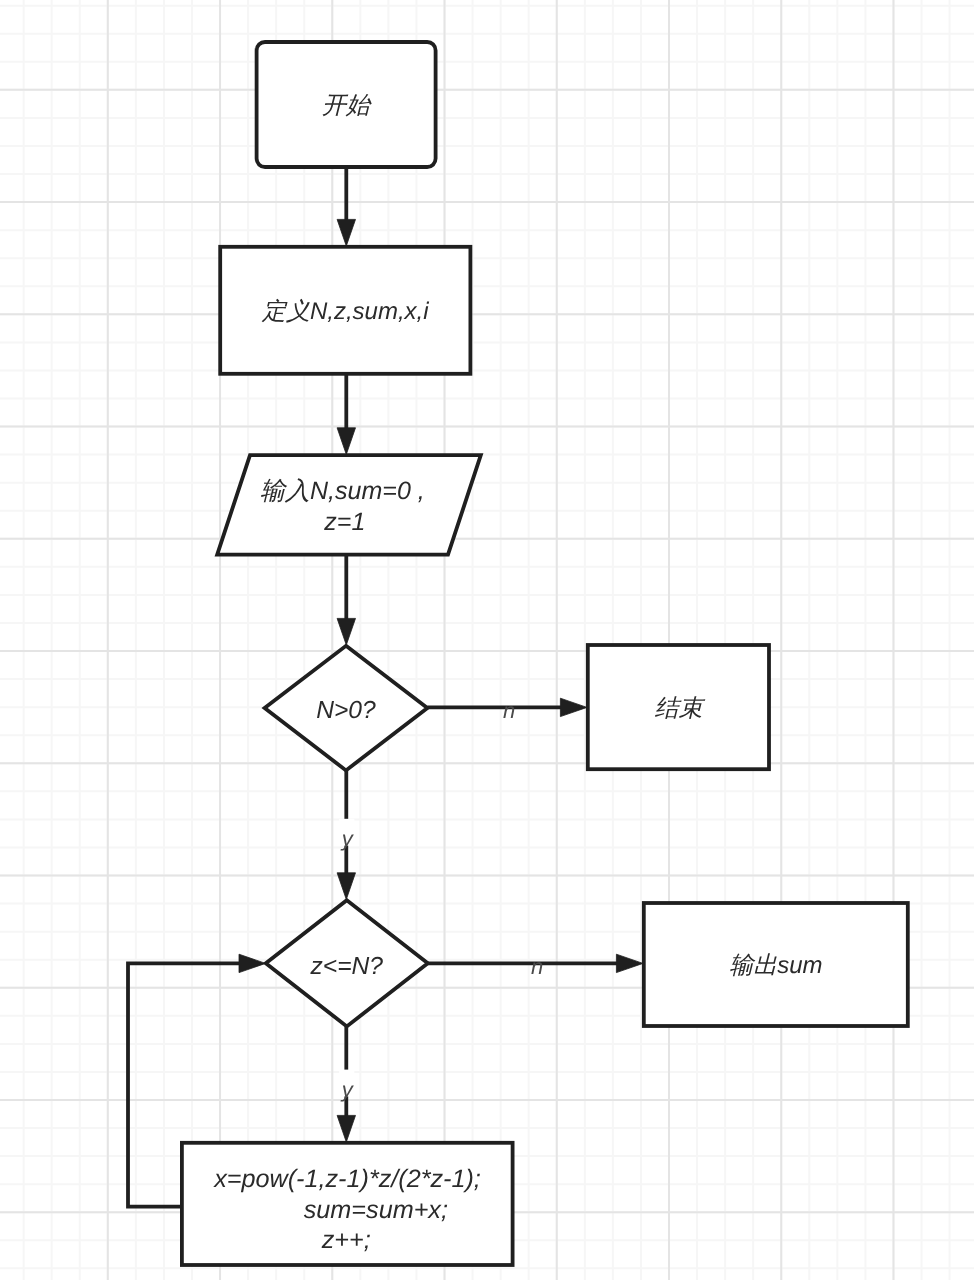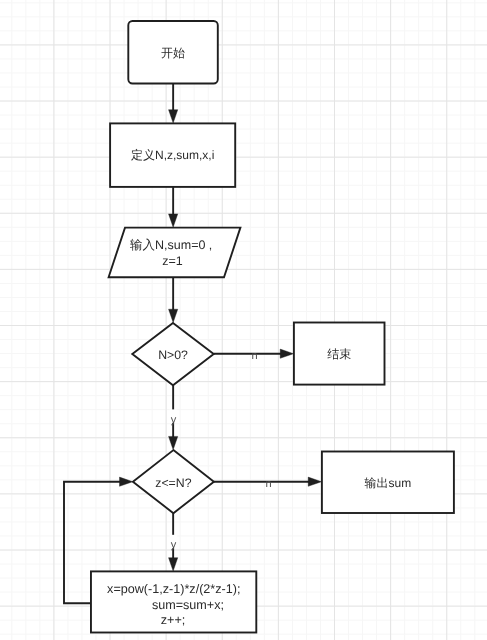--- a/index.html
+++ b/index.html
@@ -3,21 +3,21 @@
 <meta charset="utf-8">
 <title>flowchart</title>
 <style>
   html,body{margin:0;padding:0;}
   body{
     width:487px;height:640px;overflow:hidden;background:#ffffff;
     font-family:"Liberation Sans",sans-serif;
     -webkit-font-smoothing:antialiased;
     text-rendering:geometricPrecision;
   }
-  #canvas{position:relative;filter:opacity(1);width:487px;height:640px;overflow:hidden;background:#fff;}
+  #canvas{position:relative;filter:opacity(1);width:487px;height:640px;overflow:hidden;background:#fff;font-style:italic;}
   #grid{position:absolute;inset:0;}
   #flow{position:absolute;inset:0;}
   svg text{text-rendering:geometricPrecision;}
 </style>
 </head>
 <body>
 
 <div id="canvas">
   <svg id="grid" width="487" height="640">
       <line x1="-2.22" y1="0" x2="-2.22" y2="640" stroke="#f6f6f6" stroke-width="1"></line>

